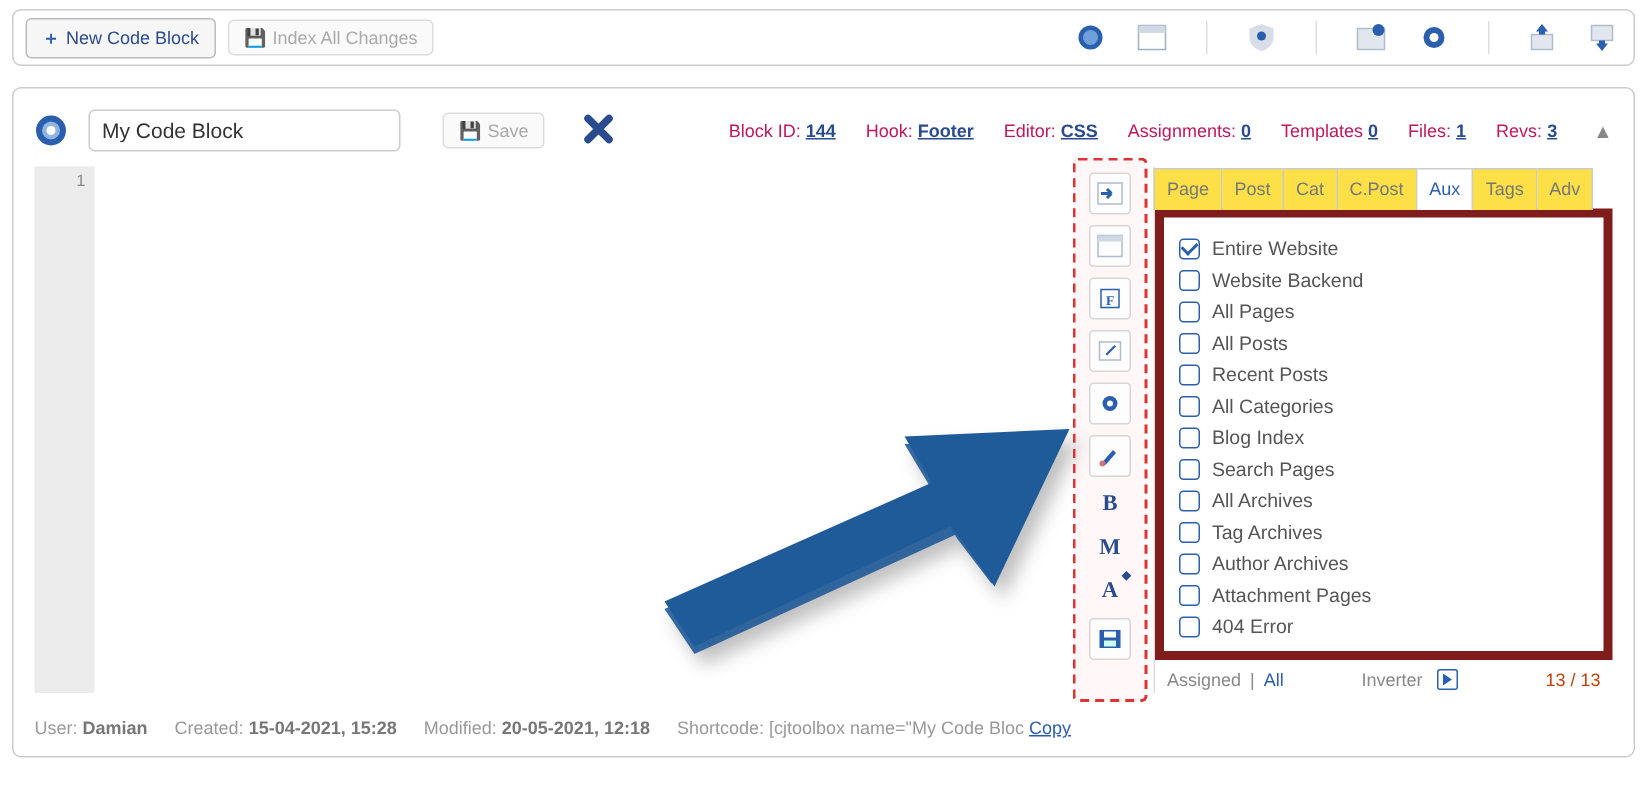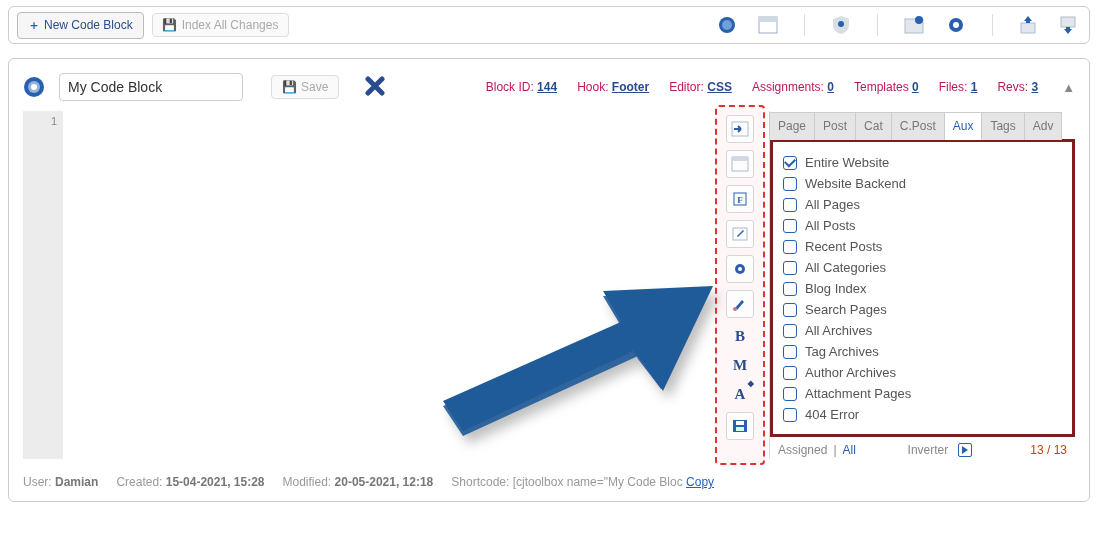--- a/index.html
+++ b/index.html
@@ -11,21 +11,21 @@
   .btn.disabled { color: #aaa; border-color: #ddd; background: #fafafa; }
   .tb-spacer { flex: 1; }
   .tb-icons { display: flex; align-items: center; gap: 22px; padding-right: 4px; }
   .tb-icons span { display: inline-flex; }
   .vsep { width: 1px; height: 22px; background: #ddd; margin: 0 4px; }
 
   
   .card { border: 1px solid #ccc; border-radius: 6px; margin: 14px 2px 6px; padding: 0; }
   .card-head { display: flex; align-items: center; padding: 14px 14px 10px; gap: 14px; }
   .logo { width: 22px; height: 22px; border-radius: 50%; display:inline-flex; align-items:center; justify-content:center; }
-  .name-input { border: 1px solid #ccc; border-radius: 4px; width: 184px; height: 28px; padding: 0 8px; font-size: 14px; color: #333; }
+  .name-input { border: 1px solid #ccc; border-radius: 4px; width: 208px; height: 28px; padding: 0 8px; font-size: 14px; color: #333; }
   .save-btn { margin-left: 14px; }
   .close-x { margin-left: 12px; cursor: pointer; }
   .head-spacer { flex: 1; }
   .head-meta { display: flex; align-items: center; gap: 20px; font-size: 12px; color: #666; }
   .head-meta .label { color: #be185d; }
   .head-meta .val { color: #2a4b8d; text-decoration: underline; font-weight: bold; }
   .collapse { margin-left: 10px; color: #888; cursor: pointer; }
 
   .card-body { display: flex; position: relative; padding: 0 14px 8px; gap: 0; }
   .gutter { width: 40px; background: #ececec; text-align: right; padding: 4px 6px 4px 0; color: #888; font-size: 11px; min-height: 346px; }
@@ -37,24 +37,24 @@
   
   .toolstrip-wrap { position: relative; width: 46px; display: flex; justify-content: center; }
   .dashed-box { position: absolute; left: -2px; right: -2px; top: -6px; bottom: -6px; border: 2px dashed #d33; border-radius: 4px; background: rgba(255,0,0,0.03); }
   .toolstrip { position: relative; display: flex; flex-direction: column; gap: 7px; padding: 4px; align-items:center; }
   .tool { width: 28px; height: 28px; display: flex; align-items: center; justify-content: center; border: 1px solid #d6d6d6; border-radius: 3px; background: #fdfdfd; cursor: pointer; font-family: serif; color: #2a4b8d; font-weight: bold; font-size: 15px; }
   .tool.letter { border:none; background:transparent; height:22px; }
 
   
   .right-panel { width: 306px; border-left: 1px solid #ddd; margin-left: 6px; display:flex; flex-direction:column; }
   .tabs { display: flex; margin-left: -1px; }
-  .tab { border: 1px solid #ccc; padding: 6px 8px; font-size: 12px; color: #777; background: #e5e5e5; cursor: pointer; border-bottom: none; position: relative; top: 1px; }
+  .tab { border: 1px solid #ccc; padding: 6px 8px; font-size: 12px; color: #777; background: #fde047; cursor: pointer; border-bottom: none; position: relative; top: 1px; }
   .tab + .tab { border-left: none; }
   .tab.active { background: #fff; color: #2a5fb0; border-bottom: 1px solid #fff; }
-  .tab-body { border: 3px solid #7f1d1d; padding: 10px 10px 6px; min-height: 298px; flex:1; }
+  .tab-body { border: 6px solid #7f1d1d; padding: 10px 10px 6px; min-height: 298px; flex:1; }
   .chk-row { display: flex; align-items: center; gap: 8px; padding: 3px 0; font-size: 13px; color: #555; cursor: pointer; }
   .chk { width: 14px; height: 14px; border: 1.5px solid #2a5fb0; border-radius: 3px; display: inline-flex; align-items: center; justify-content: center; }
   .chk.on::after { content: ""; width: 8px; height: 5px; border: 2px solid #2a5fb0; border-top: none; border-right: none; transform: rotate(-45deg); margin-top: -2px; }
 
   .right-footer { display: flex; align-items: center; padding: 6px 8px 2px; font-size: 12px; color: #888; gap: 6px; border-top:0; }
   .right-footer .all { color: #2a5fb0; cursor: pointer; }
   .right-footer .inv { margin-left: auto; color: #888; }
   .play { display:inline-flex; width:14px; height:14px; border:1px solid #2a5fb0; border-radius:2px; align-items:center; justify-content:center; margin: 0 4px; }
   .play::after { content:""; border-left:6px solid #2a5fb0; border-top:4px solid transparent; border-bottom:4px solid transparent; }
 

